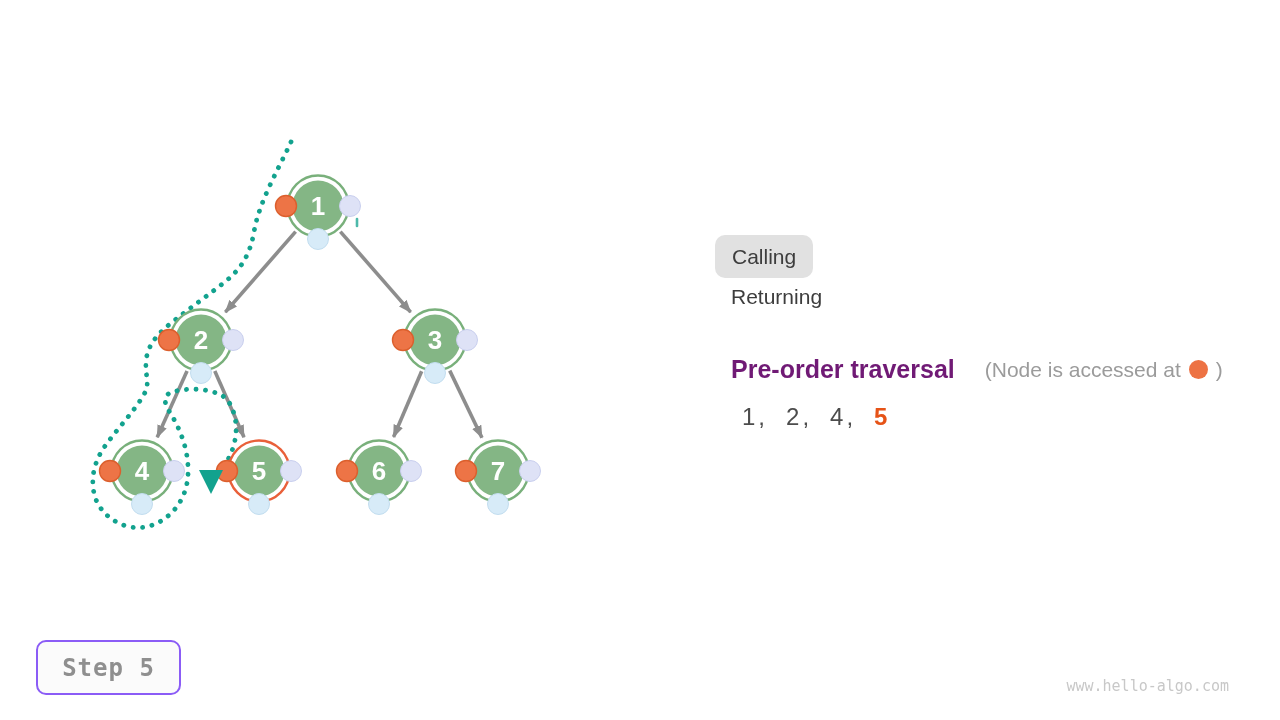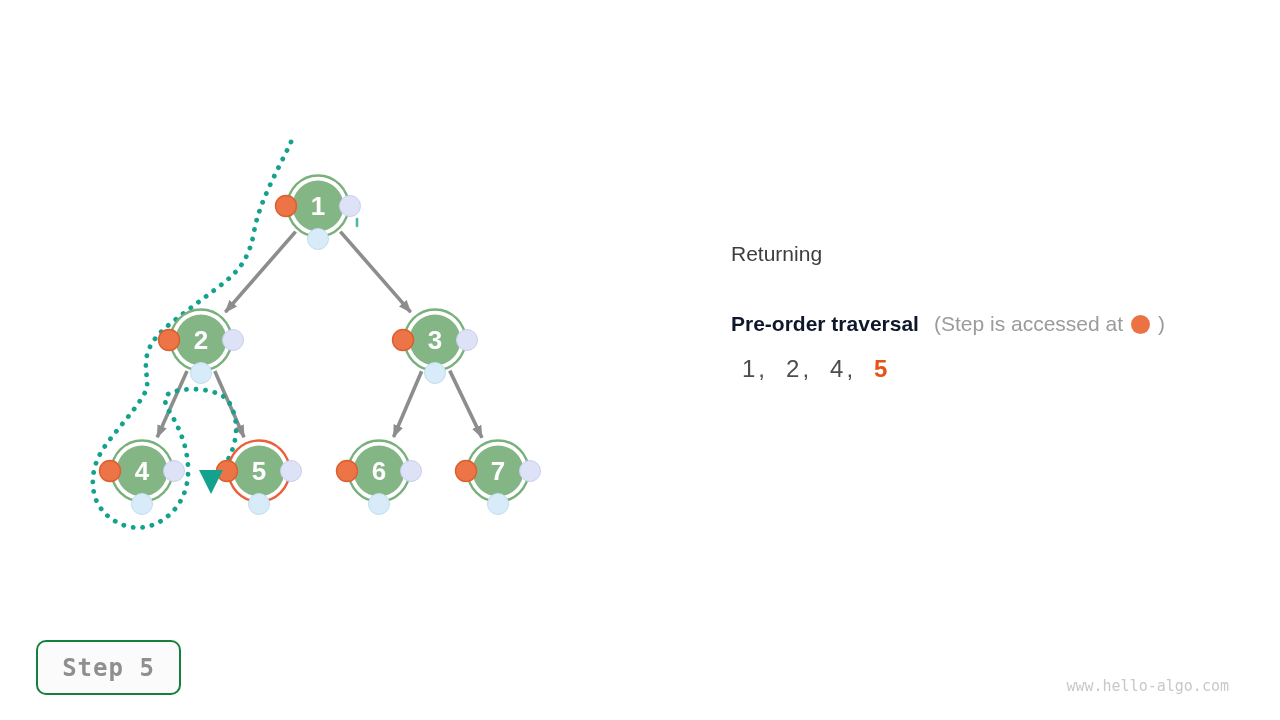--- a/index.html
+++ b/index.html
@@ -13,38 +13,38 @@
   .panel{position:absolute;left:715px;top:235px;width:540px;}
   .chip{
     display:inline-block;background:#e1e1e1;border-radius:10px;
     padding:9px 17px;font-size:21px;color:#3d3d3d;line-height:1.2;
   }
   .returning{margin-top:7px;padding-left:16px;font-size:21px;color:#3d3d3d;}
   .traversal-line{
     margin-top:46px;padding-left:16px;display:flex;align-items:center;
     white-space:nowrap;
   }
-  .t-title{font-size:21px;font-weight:bold;color:#0f172a;margin-right:15px;}
+  .t-title{font-size:25px;font-weight:bold;color:#701a75;margin-right:30px;}
   .t-note{font-size:21px;color:#9b9b9b;}
   .t-dot{
     display:inline-block;width:19px;height:19px;border-radius:50%;
     background:#ed7243;margin:0 8px;flex:0 0 auto;
   }
   .sequence{
     margin-top:19px;padding-left:27px;font-size:24px;color:#4c4c4c;
     display:flex;align-items:baseline;
   }
   .seq-num{color:#4c4c4c;}
   .seq-comma{color:#4c4c4c;margin-left:3px;margin-right:21px;}
   .seq-current{color:#e65317;font-weight:bold;}
 
   
   .step-box{
     position:absolute;left:36px;top:640px;width:141px;height:51px;
-    border:2px solid #15803d;border-radius:10px;background:#fbfbfb;
+    border:2px solid #8b5cf6;border-radius:10px;background:#fbfbfb;
     display:flex;align-items:center;justify-content:center;
   }
   .step-box span{
     font-family:"DejaVu Sans Mono","Liberation Mono",monospace;
     font-weight:bold;font-size:24px;color:#8f8f8f;letter-spacing:1px;
   }
 
   .watermark{
     position:absolute;right:51px;top:677px;
     font-family:"DejaVu Sans Mono","Liberation Mono",monospace;
@@ -107,25 +107,28 @@
     <circle cx="498" cy="471" r="30.5" fill="#ffffff" stroke="#79b07b" stroke-width="2.4"></circle>
     <circle cx="498" cy="471" r="25.5" fill="#84b685"></circle>
     <circle cx="466" cy="471" r="10.5" fill="#ed7446" stroke="#dc5f2d" stroke-width="1.4"></circle>
     <circle cx="530" cy="471" r="10.5" fill="#dee2f6" stroke="#c9cfee" stroke-width="1"></circle>
     <circle cx="498" cy="504" r="10.5" fill="#d7ebf8" stroke="#c2ddef" stroke-width="1"></circle>
     <text x="498" y="480" text-anchor="middle" fill="#ffffff" font-size="26" font-weight="bold" font-family="&quot;Liberation Sans&quot;,&quot;DejaVu Sans&quot;,sans-serif">7</text>
     <polygon points="199,470 223,470 211,494" fill="#12a28e"></polygon>
   </svg>
 
 <div class="panel">
+  <div class="chip">
+    <span>Calling</span>
+  </div>
   <div class="returning">Returning</div>
 
   <div class="traversal-line">
     <span class="t-title">Pre-order traversal</span>
-    <span class="t-note">(Step is accessed at</span>
+    <span class="t-note">(Node is accessed at</span>
     <span class="t-dot"></span>
     <span class="t-note">)</span>
   </div>
 
   <div class="sequence" id="sequence">
       <span class="seq-num">1</span>
       <span class="seq-comma">,</span>
       <span class="seq-num">2</span>
       <span class="seq-comma">,</span>
       <span class="seq-num">4</span>

